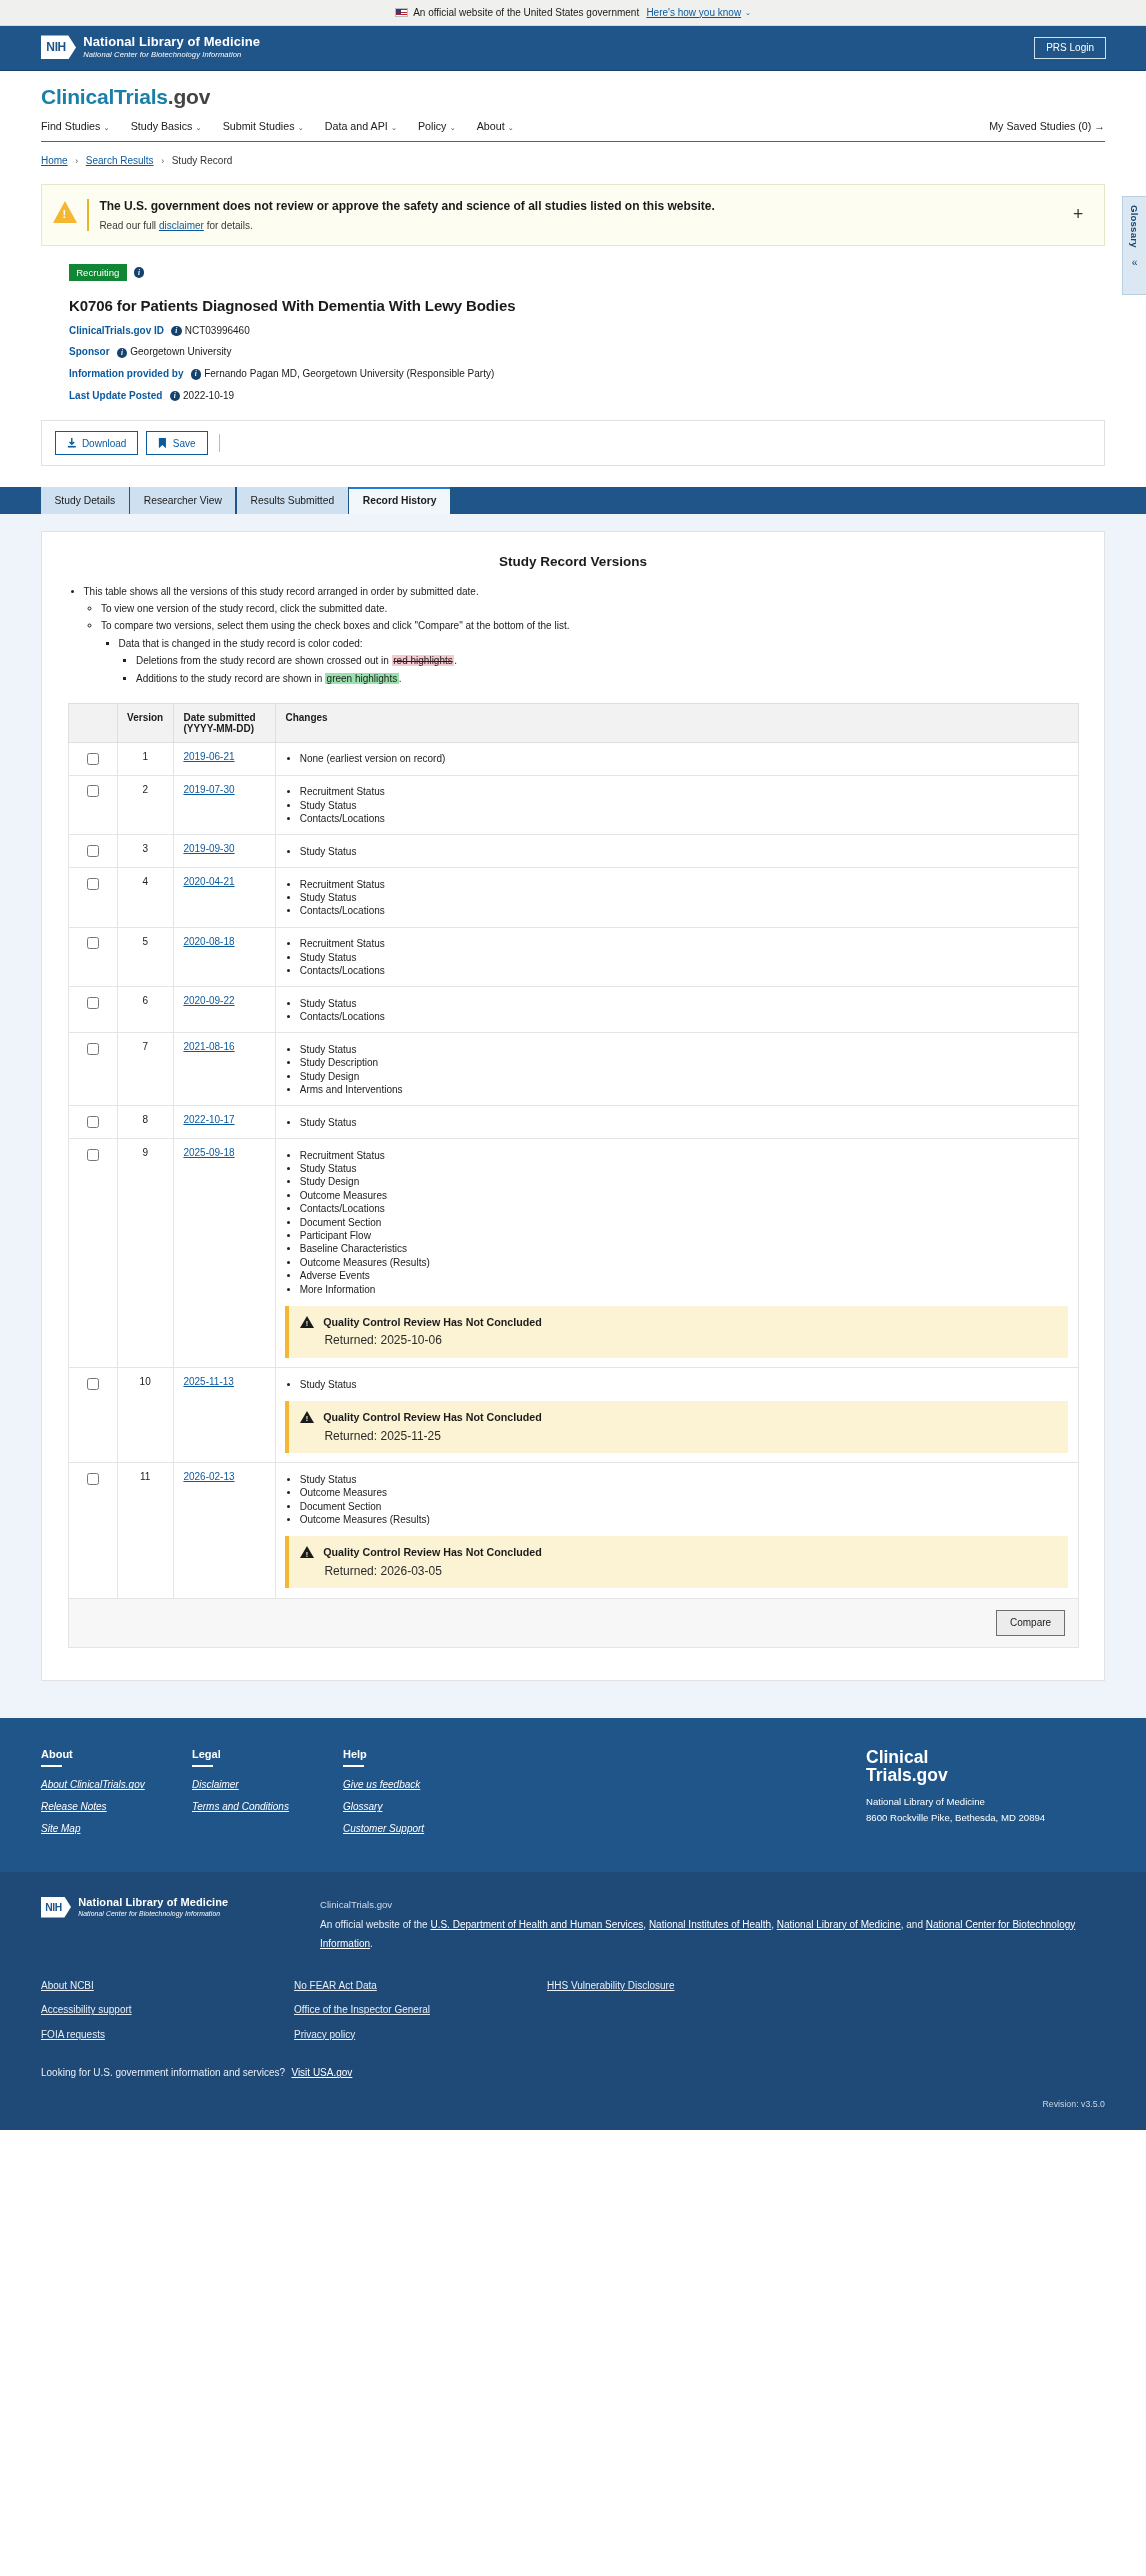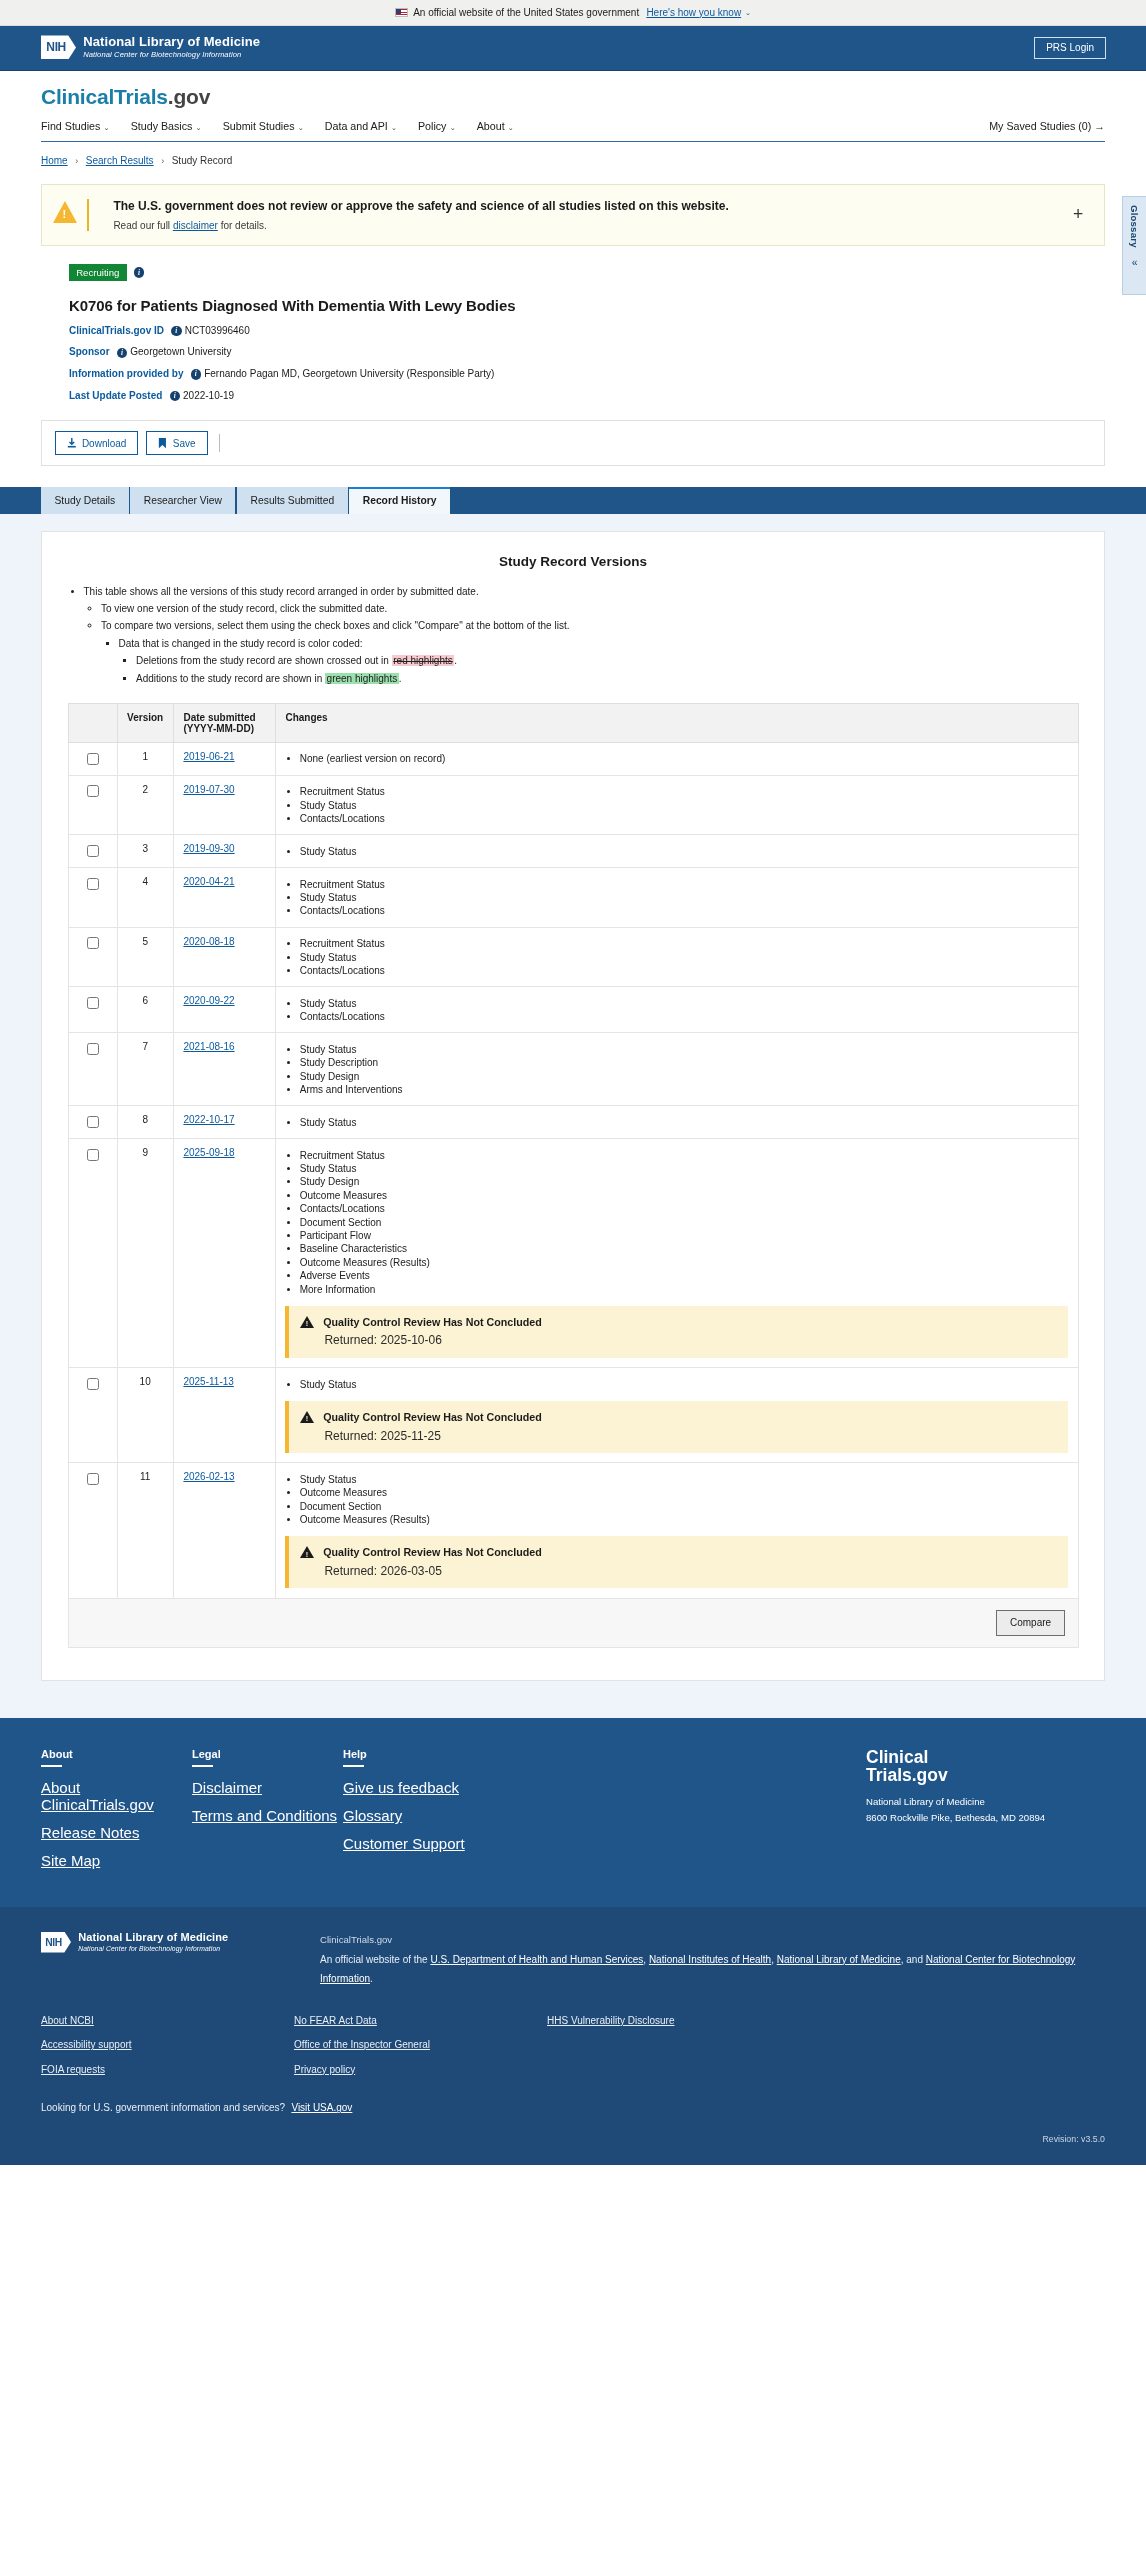--- a/index.html
+++ b/index.html
@@ -129,21 +129,21 @@
     width: 0; height: 0;
     border-left: 12.7px solid transparent;
     border-right: 12.7px solid transparent;
     border-bottom: 22px solid #f5b731;
     position: absolute; left: 11px; top: 16px;
   }
   .warn-triangle::after {
     content: "!"; position: absolute;
     left: -2.4px; top: 7.2px; color: #fff; font-size: 11px; font-weight: bold;
   }
-  .disclaimer .dtext { padding-left: 24px; flex: 1; }
+  .disclaimer .dtext { padding-left: 10px; flex: 1; }
   .disclaimer .dtitle { font-size: 12px; font-weight: bold; color: #1b1b1b; }
   .disclaimer .dsub { font-size: 10px; color: #3a3a3a; margin-top: 7.2px;}
   .disclaimer .dsub a { text-decoration: underline; }
   .disclaimer .plus {
     font-size: 17.5px; color: #333; line-height: 1; padding: 0 4.8px; cursor: pointer;
     align-self: center; font-weight: 300;
   }
 
   
   .studyhead { padding: 17.5px 41px 0 41px; margin-left: 28px; }
@@ -266,22 +266,22 @@
     background: #ececec; border: 0.8px solid #6e6e6e; color: #1b1b1b;
     font-size: 10px; padding: 6.4px 12.7px; cursor: pointer; font-family: inherit;
   }
 
   
   .footer-main { background: #20558a; color: #fff; padding: 30px 41px 27px 41px; display: flex; }
   .fcol { width: 151px; }
   .fcol h3 { font-size: 11px; font-weight: bold; margin: 0 0 5.6px 0; }
   .fcol .rule { width: 21px; height: 1.6px; background: #fff; margin: 5.6px 0 12.7px 0; }
   .fcol a {
-    display: block; color: #fff; font-size: 15px;
-    text-decoration: underline; margin-bottom: 11px;
+    display: block; color: #fff; font-size: 10px;
+    text-decoration: underline; margin-bottom: 11px; font-style: italic;
   }
   .fbrand { margin-left: auto; width: 239px; }
   .fbrand .fb1 { font-size: 17.5px; font-weight: bold; line-height: 1.08; }
   .fbrand .faddr { font-size: 9.6px; margin-top: 9.6px; line-height: 1.5; }
 
   .footer-bottom { background: #1f4a78; color: #e8eef5; padding: 24px 41px 21px 41px; }
   .fb-top { display: flex; align-items: flex-start; }
   .fb-nih { display: flex; align-items: center; flex: 0 0 auto; width: 279px;}
   .fb-nih .nih-mark { width: 30px; height: 21px; font-size: 10.3px;}
   .fb-nih .nlm-text .l1 { font-size: 11px; }

